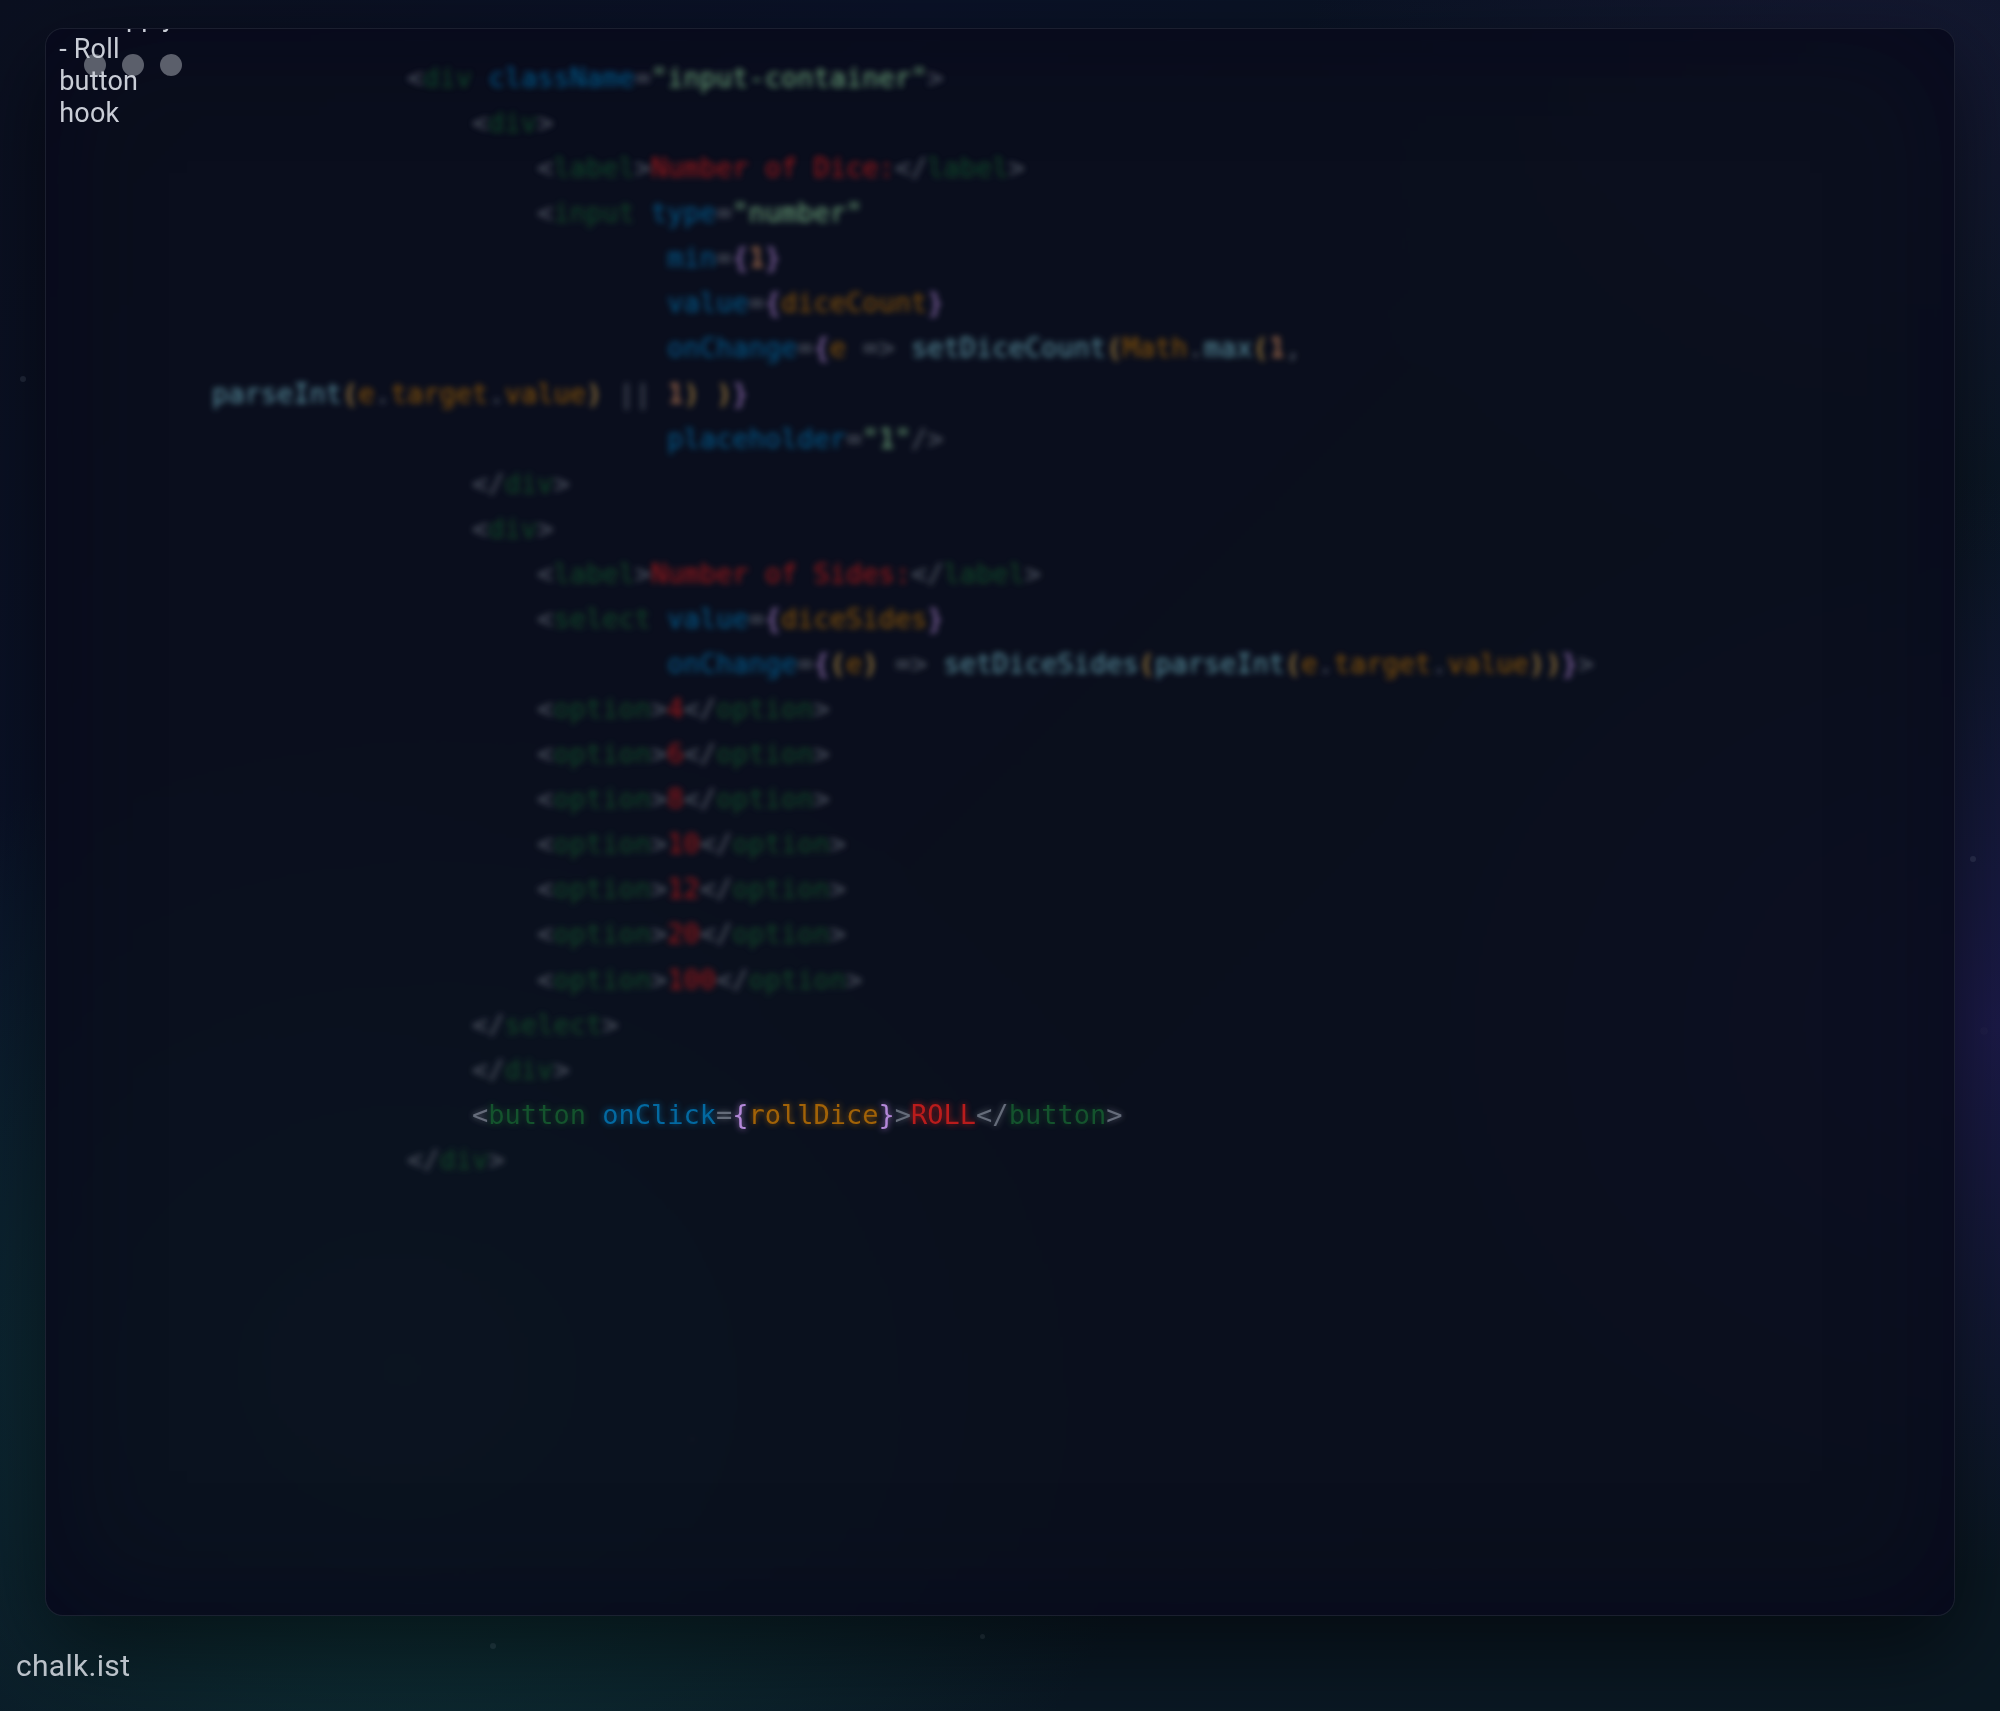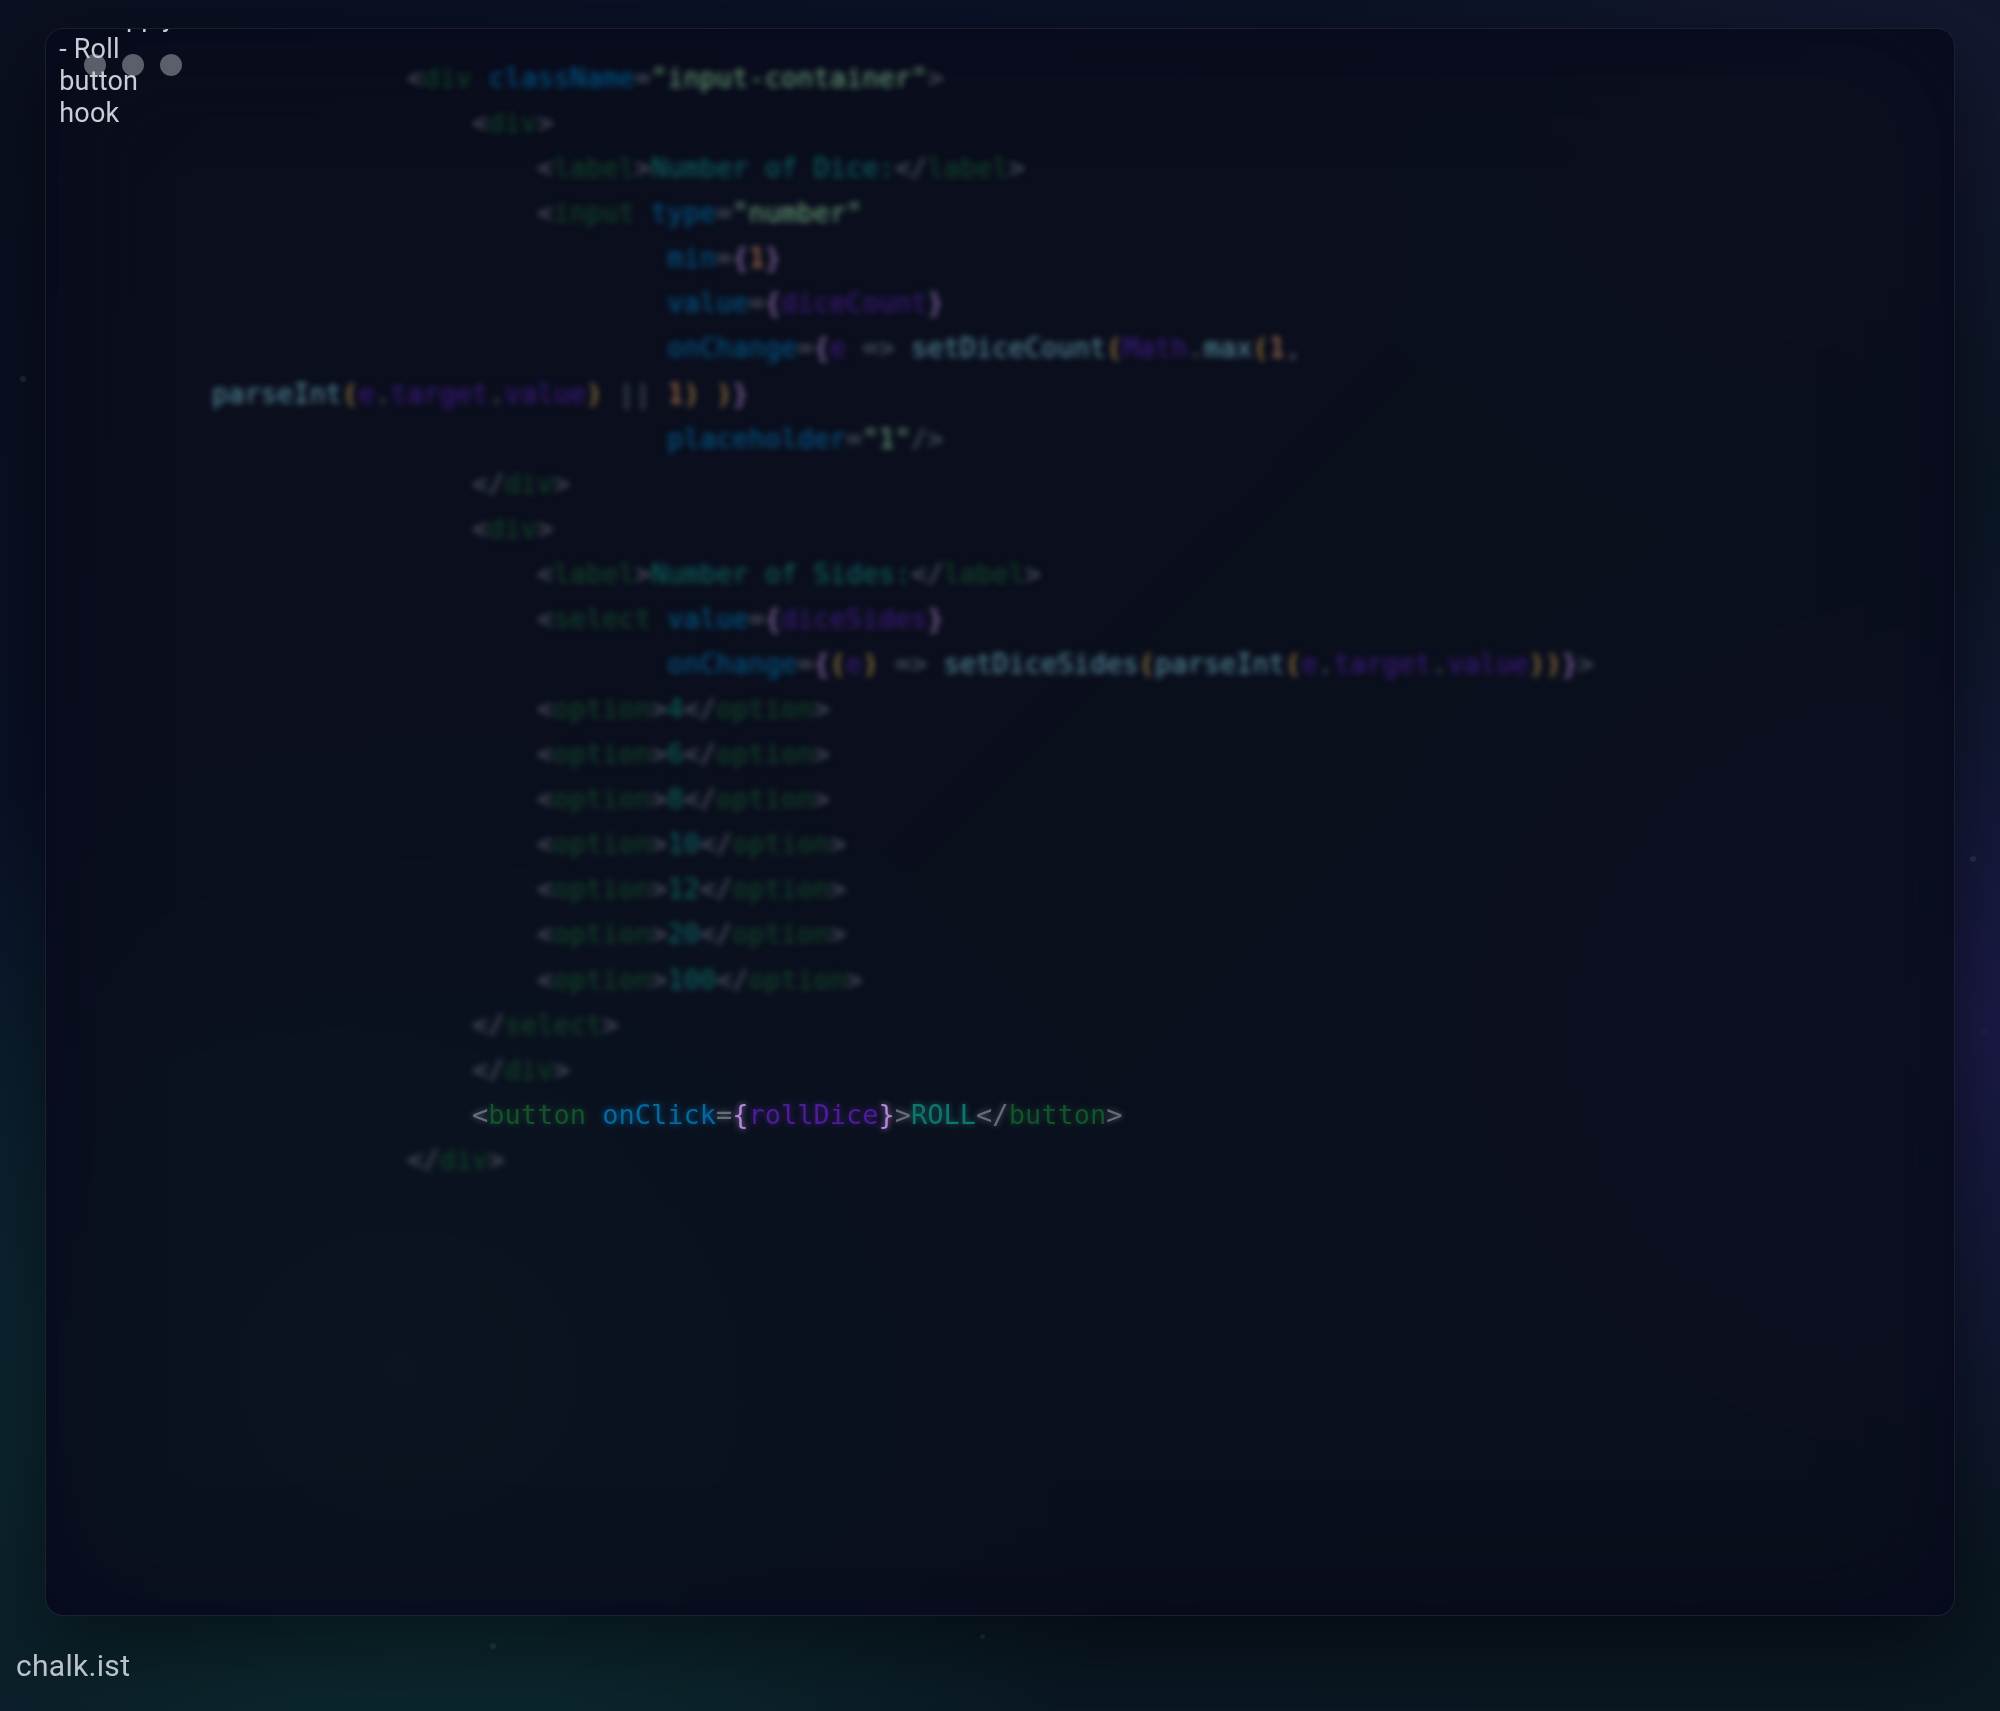--- a/index.html
+++ b/index.html
@@ -91,23 +91,23 @@
 
   .tok-punct   { color: #656c7a; }
   .tok-angle   { color: #656c7a; }
   .tok-tag     { color: #14532d; }
   .tok-attr    { color: #0369a1; }
   .tok-eq      { color: #656c7a; }
   .tok-str     { color: #7fbf8c; }
   .tok-brace   { color: #b488d9; }
   .tok-paren   { color: #d9a74a; }
   .tok-num     { color: #d68b5d; }
-  .tok-ident   { color: #4c1d95; }
+  .tok-ident   { color: #a16207; }
   .tok-func    { color: #6aa9b9; }
-  .tok-text    { color: #0f766e; }
+  .tok-text    { color: #b91c1c; }
   .tok-op      { color: #656c7a; }
   .tok-dot     { color: #656c7a; }
   .tok-arrow   { color: #656c7a; }
 
   .watermark {
     position: absolute;
     left: 16px;
     bottom: 28px;
     color: #cfd4dc;
     font-family: -apple-system, BlinkMacSystemFont, "Segoe UI", Roboto, sans-serif;

